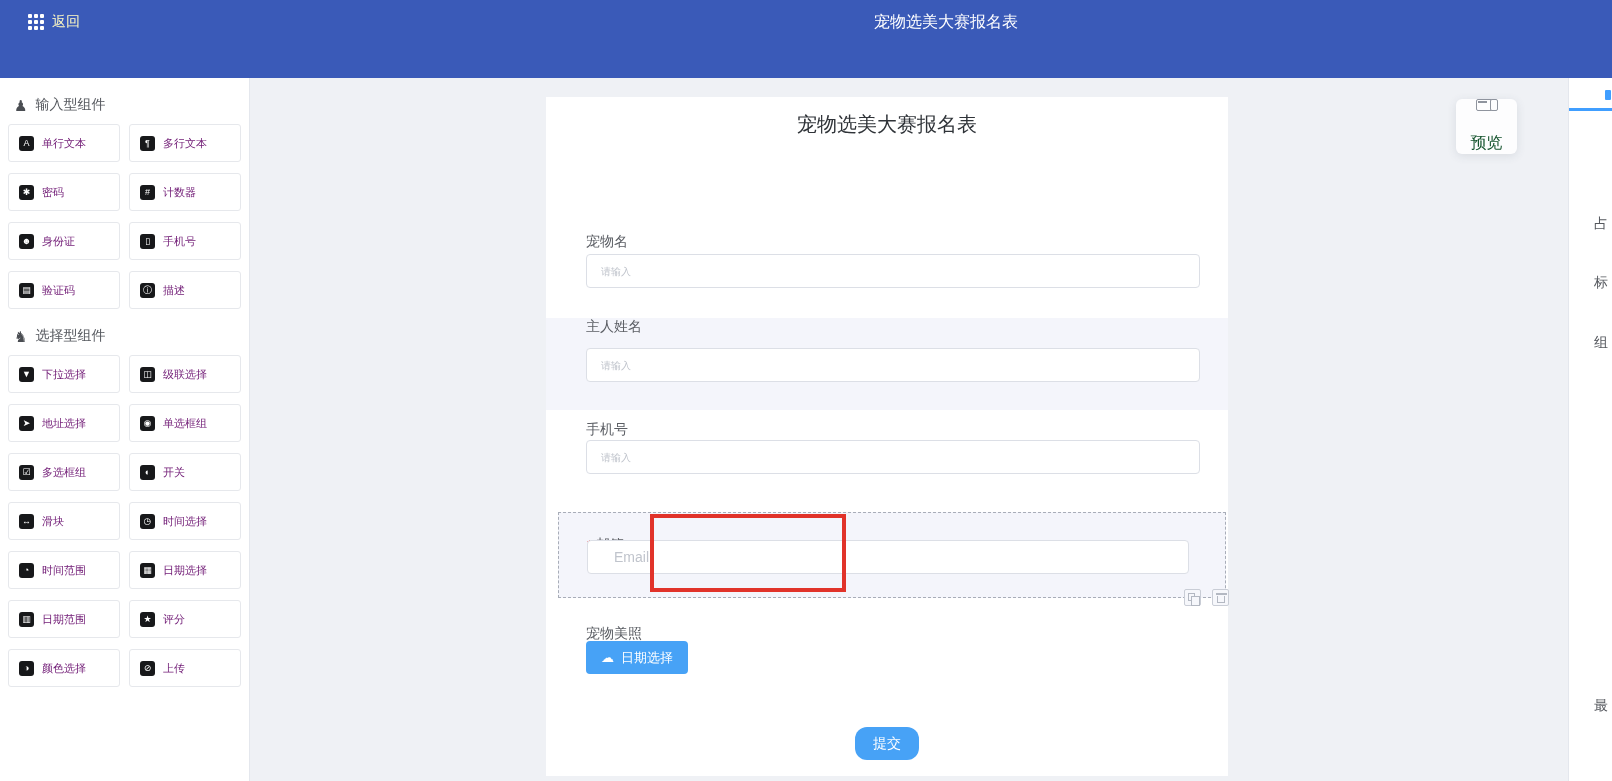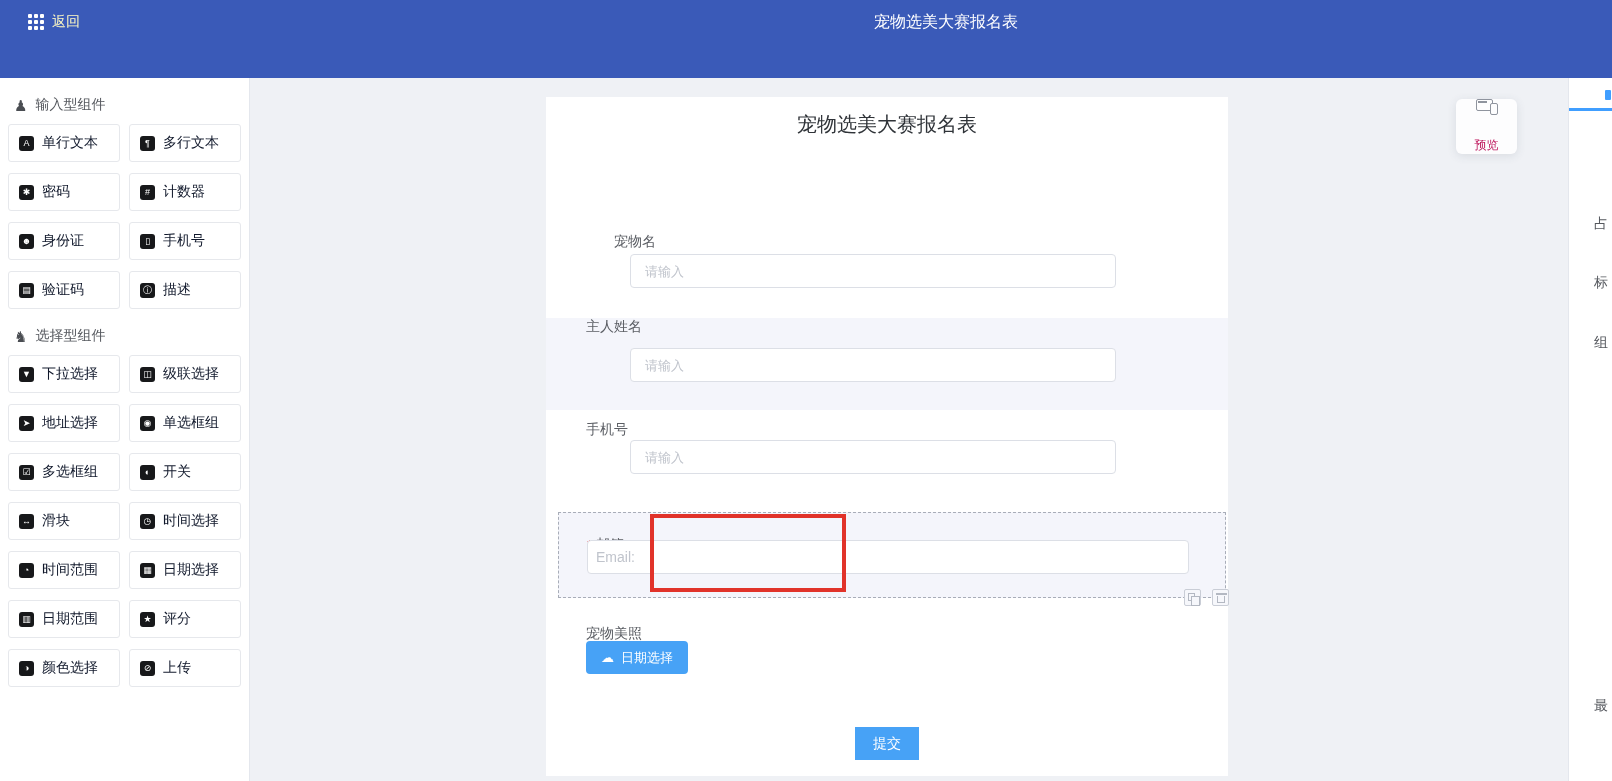--- a/index.html
+++ b/index.html
@@ -21,60 +21,60 @@
   .topbar-title { position:absolute; left:280px; right:0; top:12px; text-align:center; color:#ffffff; font-size:16px; }
   .tabs { position:absolute; left:32px; top:48px; display:flex; gap:28px; }
   .tab { color:#ffffff; font-size:15px; line-height:26px; cursor:pointer; }
 
   
   .sidebar { position:absolute; left:0; top:78px; width:250px; height:703px; background:#ffffff; border-right:1px solid #e4e7ed; padding:10px 8px 0 8px; overflow:hidden; z-index:5; }
   .section-title { display:flex; align-items:center; gap:8px; margin:8px 0 10px 6px; font-size:14px; color:#55585e; }
   .section-glyph { font-size:15px; color:#4a4d52; line-height:1; }
   .comp-grid { display:grid; grid-template-columns:repeat(2,112px); gap:11px 9px; margin-bottom:18px; }
   .comp-btn { height:38px; border:1px solid #e6e8ec; border-radius:3px; background:#fff; display:flex; align-items:center; gap:8px; padding-left:10px; cursor:pointer; }
-  .comp-btn span.lbl { font-size:14px; color:#0f172a; white-space:nowrap; }
+  .comp-btn span.lbl { font-size:11px; color:#701a75; white-space:nowrap; }
   .cicon { width:15px; height:15px; background:#17181a; color:#fff; border-radius:3px; display:flex; align-items:center; justify-content:center; font-size:9px; line-height:1; flex:0 0 auto; }
 
   
   .canvas { position:absolute; left:251px; top:78px; width:1317px; height:703px; background:#eff1f5; }
   .card { position:absolute; left:546px; top:97px; width:682px; height:679px; background:#ffffff; z-index:1; }
   .form-title { position:absolute; left:0; right:0; top:14px; text-align:center; font-size:20px; color:#2f3338; }
   .form-intro { position:absolute; left:40px; top:52px; width:604px; font-size:15px; line-height:31px; color:#55585e; }
   .f-label { position:absolute; left:40px; font-size:14px; color:#5b5e64; }
-  .text-input { position:absolute; left:40px; width:486px; height:34px; border:1px solid #dcdfe6; border-radius:4px; background:#fff; padding:0 14px; font-size:13px; color:#606266; outline:none; font-family:inherit;margin-left:44px; }
+  .text-input { position:absolute; left:40px; width:614px; height:34px; border:1px solid #dcdfe6; border-radius:4px; background:#fff; padding:0 14px; font-size:10px; color:#606266; outline:none; font-family:inherit; }
   .text-input::placeholder { color:#c0c4cc; }
   .row-highlight { position:absolute; left:0; top:221px; width:682px; height:92px; background:#f4f5fb; }
   .selected-box { position:absolute; left:12px; top:415px; width:668px; height:86px; background:#f4f5fb; border:1px dashed #a8adb8; }
   .req-star { color:#f05a5a; margin-right:4px; font-size:13px; }
   .sel-label { position:absolute; left:28px; top:23px; font-size:14px; color:#5b5e64; }
-  .sel-input { position:absolute; left:28px; top:27px; width:602px; height:34px; border:1px solid #dcdfe6; border-radius:4px; background:#fff; padding:0 8px; font-size:14px; color:#606266; outline:none; font-family:inherit; }
+  .sel-input { position:absolute; left:28px; top:27px; width:602px; height:34px; border:1px solid #dcdfe6; border-radius:4px; background:#fff; padding:0 26px; font-size:14px; color:#606266; outline:none; font-family:inherit; }
   .sel-input::placeholder { color:#c0c4cc; }
 
   .action-chip { position:absolute; width:17px; height:17px; border:1px solid #c9cdd6; border-radius:2px; background:#f6f7fb; cursor:pointer; }
   .chip-copy { right:24px; bottom:-9px; }
   .chip-trash { right:-4px; bottom:-9px; }
   .copy-glyph { position:absolute; left:3px; top:3px; width:7px; height:8px; border:1px solid #b3b8c2; background:#f6f7fb; }
   .copy-glyph::after { content:""; position:absolute; left:2px; top:2px; width:7px; height:8px; border:1px solid #b3b8c2; background:#f6f7fb; }
   .trash-glyph { position:absolute; left:4px; top:6px; width:8px; height:7px; border:1px solid #b3b8c2; border-top:none; }
   .trash-glyph::before { content:""; position:absolute; left:-2px; top:-3px; width:11px; height:2px; background:#b3b8c2; }
 
   .upload-btn { position:absolute; left:40px; top:544px; height:33px; padding:0 15px; background:#47a2f6; color:#fff; border:none; border-radius:4px; font-size:13px; display:flex; align-items:center; gap:7px; cursor:pointer; font-family:inherit; }
   .upload-btn .cloud { font-size:13px; line-height:1; }
-  .submit-btn { position:absolute; left:50%; margin-left:-32px; top:630px; width:64px; height:33px; background:#47a2f6; color:#fff; border:none; border-radius:0; font-size:14px; cursor:pointer; font-family:inherit; }
+  .submit-btn { position:absolute; left:50%; margin-left:-32px; top:630px; width:64px; height:33px; background:#47a2f6; color:#fff; border:none; border-radius:12px; font-size:14px; cursor:pointer; font-family:inherit; }
 
   
   .red-annotation { position:absolute; left:650px; top:514px; width:196px; height:78px; border:4px solid #e1332a; z-index:60; }
 
   
   .preview-card { position:absolute; left:1456px; top:99px; width:61px; height:55px; background:#fdfdfe; border-radius:6px; box-shadow:0 2px 10px rgba(60,70,90,.12); display:flex; flex-direction:column; align-items:center; justify-content:center; gap:4px; cursor:pointer; z-index:20; }
   .preview-icon { position:relative; width:22px; height:16px; }
   .preview-icon .pc { position:absolute; left:0; top:0; width:17px; height:12px; border:1.5px solid #8f949e; border-radius:2px; }
   .preview-icon .pc::before { content:""; position:absolute; left:1px; top:1px; width:9px; height:2px; background:#8f949e; }
   .preview-icon .ph { position:absolute; right:0; bottom:0; width:8px; height:12px; border:1.5px solid #8f949e; border-radius:2px; background:#fdfdfe; }
-  .preview-label { font-size:12px; color:#be185d;margin-top:18px; }
+  .preview-label { font-size:16px; color:#14532d;margin-top:18px; }
 
   
   .right-panel { position:absolute; left:1568px; top:78px; width:44px; height:703px; background:#ffffff; border-left:1px solid #e4e7ed; z-index:6; }
   .panel-underline { position:absolute; left:0; top:30px; width:44px; height:3px; background:#409eff; }
   .panel-tab-partial { position:absolute; left:36px; top:12px; width:6px; height:10px; background:#409eff; border-radius:1px; }
   .panel-partial { position:absolute; left:25px; width:20px; font-size:14px; color:#55585e; white-space:nowrap; }
   .pp0 { top:137px; } .pp1 { top:196px; } .pp2 { top:256px; } .pp3 { top:619px; }
 </style>
 </head>
 <body>
@@ -203,21 +203,21 @@
   </div>
 </div>
 
 <div class="canvas"></div>
 
 <div class="card">
   <div class="form-title">宠物选美大赛报名表</div>
 
   <div class="row-highlight"></div>
 
-  <div class="f-label" style="top:136px;margin-left:28px;">宠物名</div>
+  <div class="f-label" style="top:136px;">宠物名</div>
   <input class="text-input" style="top: 157px;" placeholder="请输入">
 
   <div class="f-label" style="top:221px;font-family:Liberation Serif, serif;">主人姓名</div>
   <input class="text-input" style="top: 251px;" placeholder="请输入">
 
   <div class="f-label" style="top:324px;">手机号</div>
   <input class="text-input" style="top: 343px;" placeholder="请输入">
 
   <div class="selected-box">
     <div class="sel-label"><span class="req-star">*</span><span>邮箱</span></div>

